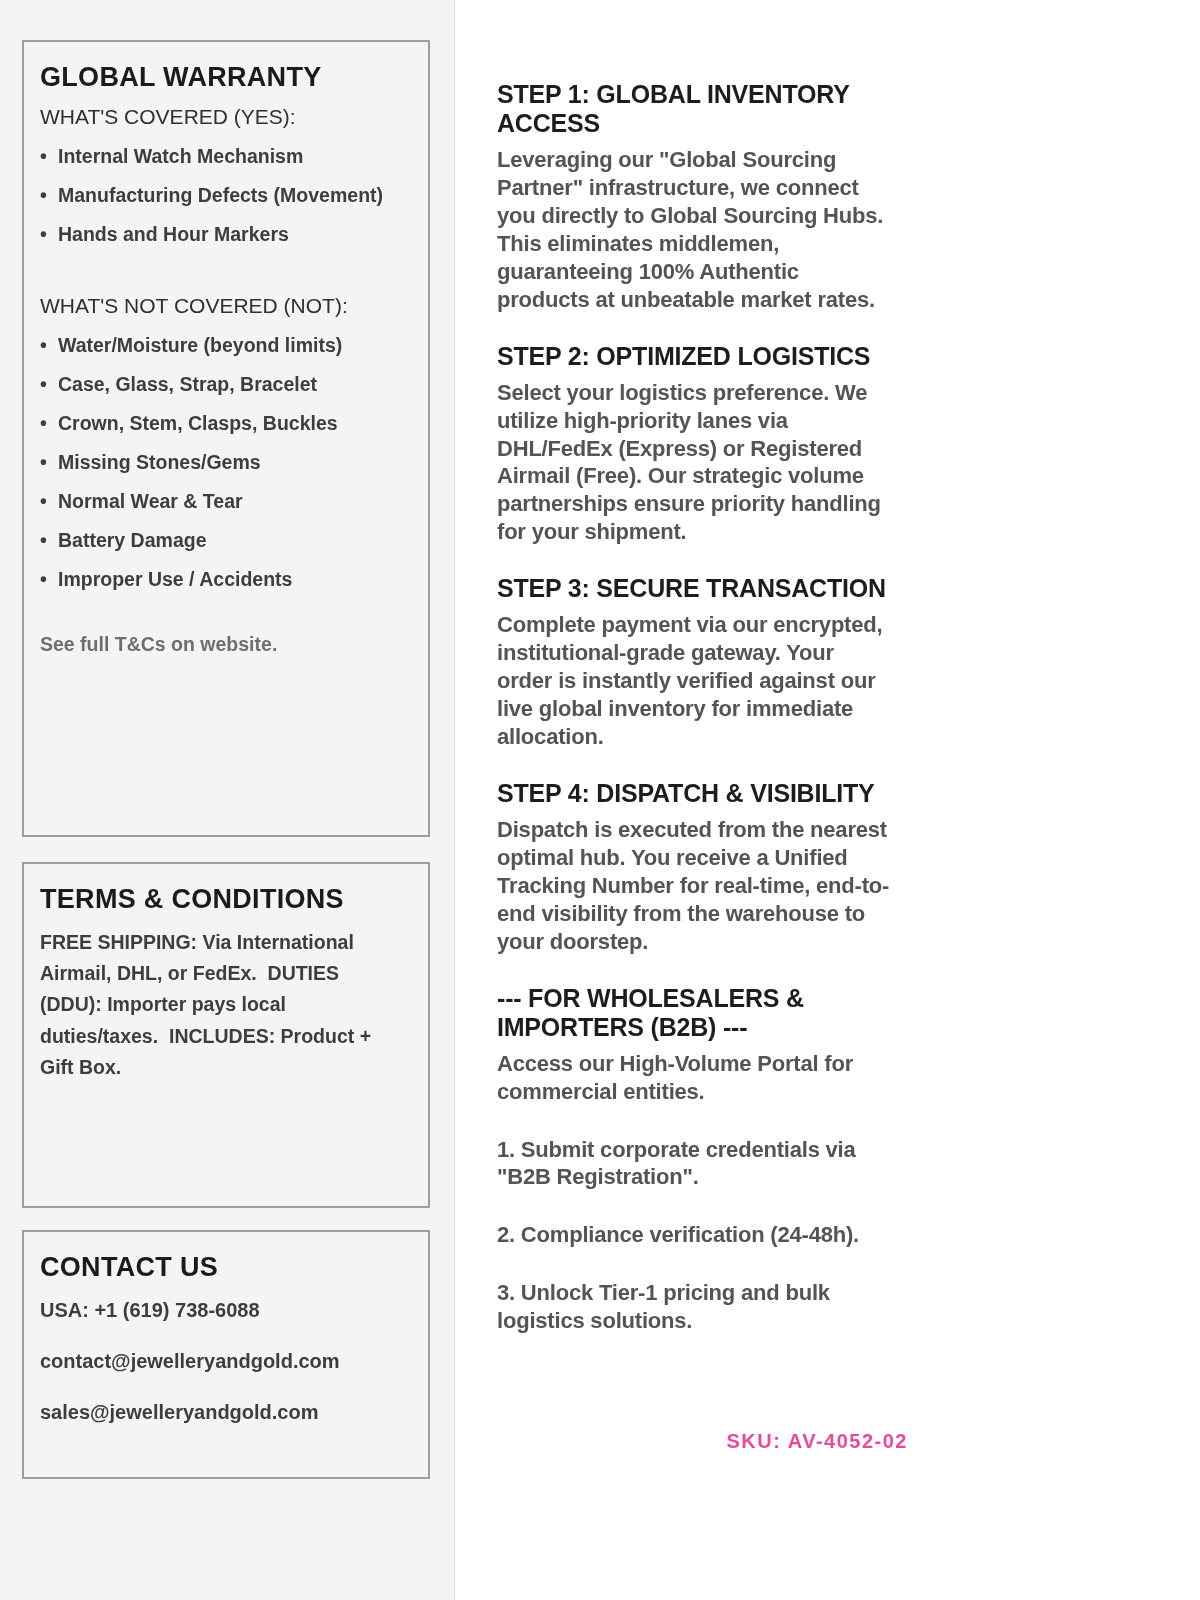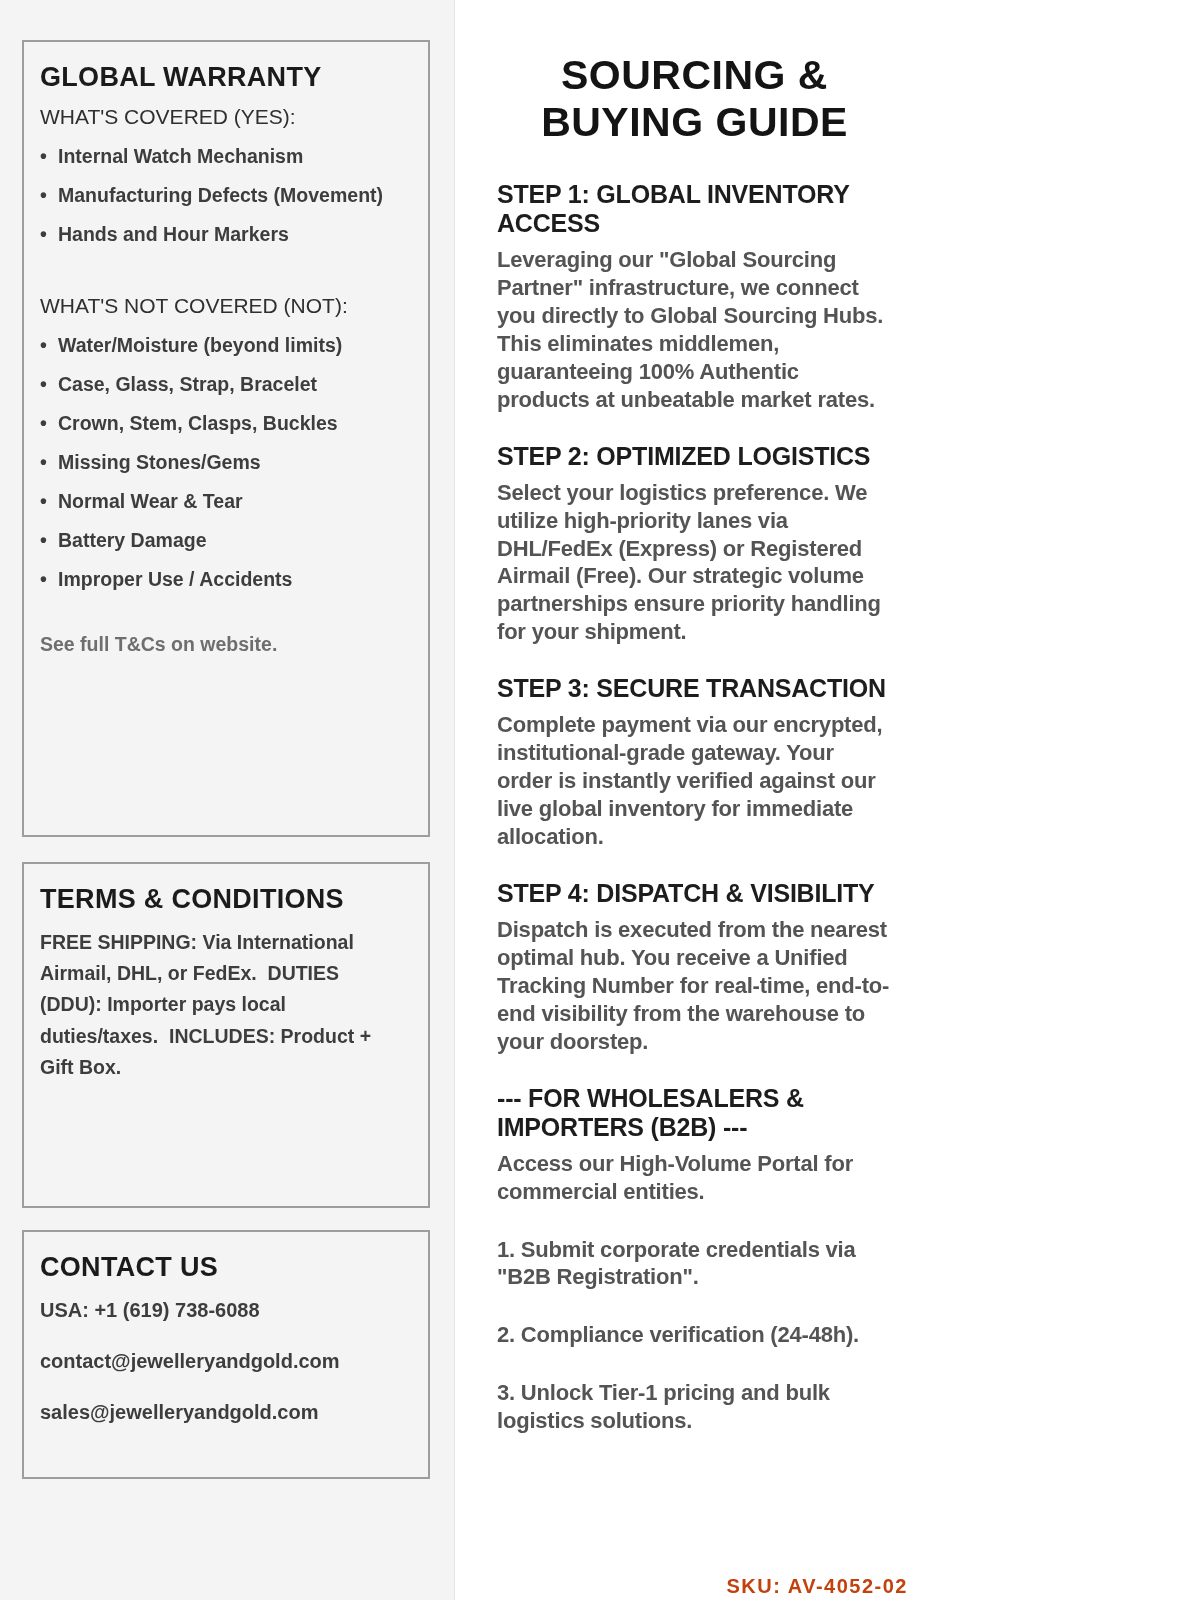--- a/index.html
+++ b/index.html
@@ -112,25 +112,25 @@
     line-height: 1.27;
     max-width: 582px;
     margin: 0 0 8px 0;
   }
   .body-par + .body-par { margin-top: 30px; }
   .note-par { margin-top: 30px; }
 
   .sku {
     position: absolute;
     right: 44px;
-    top: 1575px;
+    top: 1430px;
     font-size: 20px;
     font-weight: bold;
     letter-spacing: 1.5px;
-    color: #c2410c;
+    color: #ec4899;
   }
 </style>
 </head>
 <body>
 
 <div class="page">
 
   <aside class="sidebar">
 
     <section class="box box-warranty">
@@ -195,21 +195,20 @@
     <section class="box box-contact">
       <h2>CONTACT US</h2>
       <p class="contact-line">USA: +1 (619) 738-6088</p>
       <p class="contact-line">contact@jewelleryandgold.com</p>
       <p class="contact-line">sales@jewelleryandgold.com</p>
     </section>
 
   </aside>
 
   <main class="main">
-    <h1 class="main-title">SOURCING &amp; BUYING GUIDE</h1>
 
     <section>
       <h2 class="step-heading">STEP 1: GLOBAL INVENTORY ACCESS</h2>
       <p class="body-par">Leveraging our "Global Sourcing Partner" infrastructure, we connect you directly to Global Sourcing Hubs. This eliminates middlemen, guaranteeing 100% Authentic products at unbeatable market rates.</p>
     </section>
 
     <section>
       <h2 class="step-heading">STEP 2: OPTIMIZED LOGISTICS</h2>
       <p class="body-par">Select your logistics preference. We utilize high-priority lanes via DHL/FedEx (Express) or Registered Airmail (Free). Our strategic volume partnerships ensure priority handling for your shipment.</p>
     </section>

